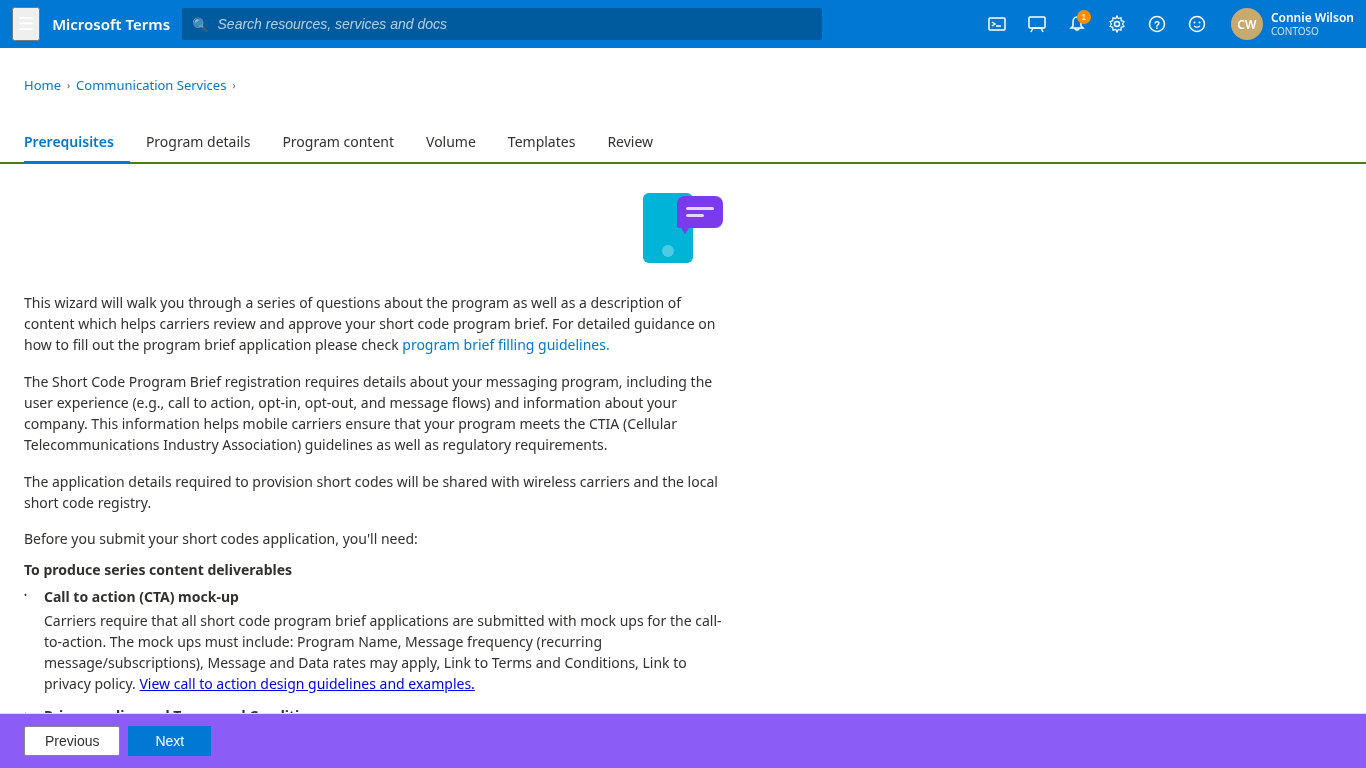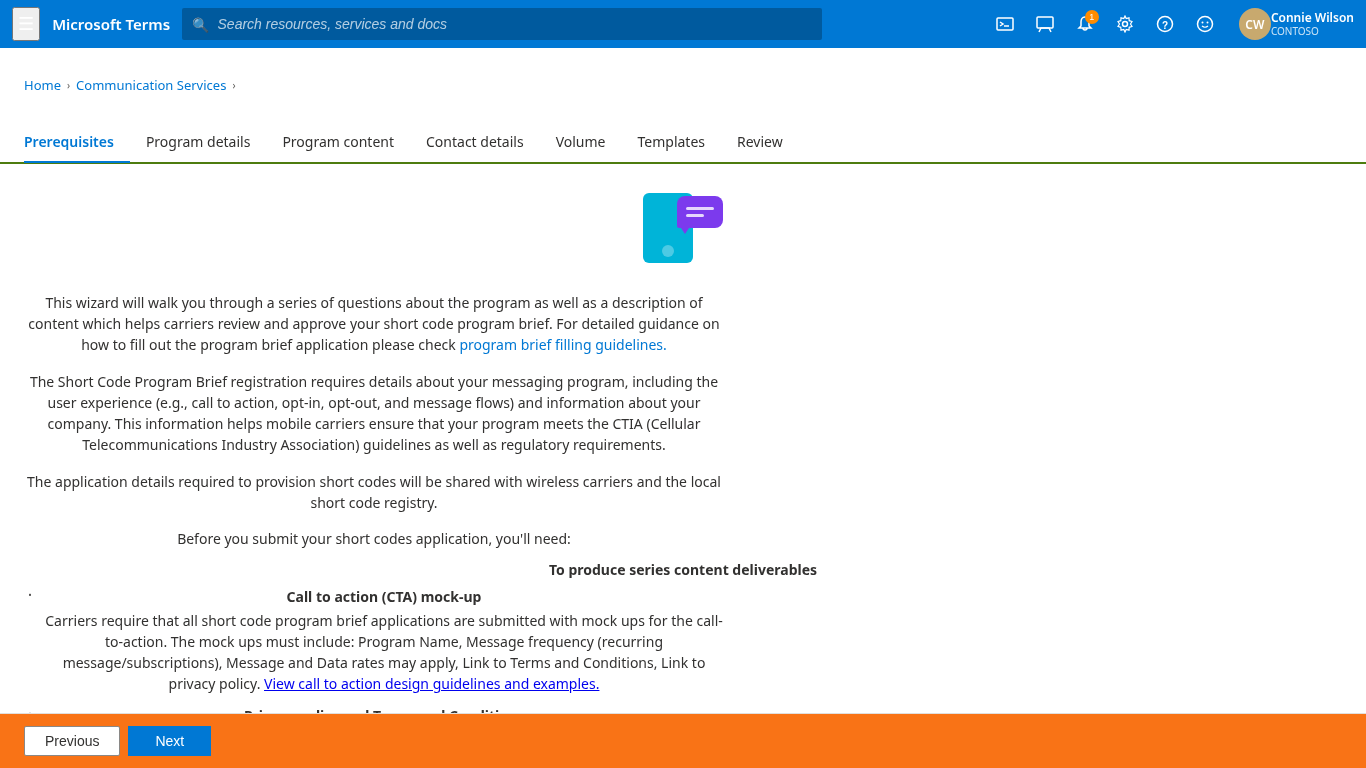--- a/index.html
+++ b/index.html
@@ -15,21 +15,21 @@
       flex: 1; max-width: 640px; display: flex; align-items: center; background: #005a9e; border-radius: 2px; padding: 0 10px; height: 32px; gap: 8px;
     }
     .nav-search input {
       background: transparent; border: none; outline: none; color: white; font-size: 14px; width: 100%; font-style: italic;
     }
     .nav-search input::placeholder { color: rgba(255,255,255,0.7); }
     .nav-search-icon { color: rgba(255,255,255,0.7); font-size: 14px; }
     .nav-icons { display: flex; align-items: center; gap: 4px; margin-left: auto; }
     .nav-icon-btn { color: white; background: none; border: none; cursor: pointer; width: 36px; height: 36px; display: flex; align-items: center; justify-content: center; font-size: 16px; position: relative; border-radius: 2px; }
     .nav-badge { position: absolute; top: 4px; right: 4px; background: #ff8c00; color: white; font-size: 9px; border-radius: 50%; width: 14px; height: 14px; display: flex; align-items: center; justify-content: center; }
-    .nav-user { display: flex; align-items: center; gap: 0; color: white; cursor: pointer; margin-left: 4px; }
+    .nav-user { display: flex; align-items: center; gap: 8px; color: white; cursor: pointer; margin-left: 4px; }
     .nav-avatar { width: 32px; height: 32px; border-radius: 50%; background: #c8a96e; display: flex; align-items: center; justify-content: center; font-size: 12px; font-weight: 600; color: white; overflow: hidden; }
     .nav-user-info { display: flex; flex-direction: column; line-height: 1.2; }
     .nav-user-name { font-size: 12px; font-weight: 600; }
     .nav-user-org { font-size: 10px; opacity: 0.8; }
 
     
     .main-container { margin-top: 48px; background: white; min-height: calc(768px - 48px); display: flex; flex-direction: column; }
 
     
     .breadcrumb { display: flex; align-items: center; gap: 6px; padding: 28px 24px; font-size: 13px; }
@@ -39,21 +39,21 @@
     
     .page-title { font-size: 22px; font-weight: 600; padding: 0 24px 16px; color: #323130; }
 
     
     .tabs { display: flex; border-bottom: 2px solid #4d7c0f; padding: 0 24px; gap: 0; }
     .tab-item { padding: 10px 16px; font-size: 14px; cursor: pointer; color: #323130; border-bottom: 2px solid transparent; margin-bottom: -1px; white-space: nowrap; }
     .tab-item:first-child { padding-left: 0; }
     .tab-item.active { color: #0078d4; border-bottom-color: #0078d4; font-weight: 600; }
 
     
-    .content-area { padding: 24px; flex: 1; overflow-y: auto; max-height: calc(768px - 48px - 100px - 60px); text-align: center; }
+    .content-area { padding: 24px; flex: 1; overflow-y: auto; max-height: calc(768px - 48px - 100px - 60px); }
 
     
     .illustration { display: flex; justify-content: center; margin-bottom: 24px; }
     .illus-wrap { position: relative; width: 80px; height: 80px; }
     .illus-phone { width: 50px; height: 70px; background: #00b4d8; border-radius: 6px; position: absolute; left: 0; top: 5px; }
     .illus-phone::before { content: ''; position: absolute; bottom: 6px; left: 50%; transform: translateX(-50%); width: 12px; height: 12px; border-radius: 50%; background: rgba(255,255,255,0.3); }
     .illus-bubble { width: 46px; height: 32px; background: #7c3aed; border-radius: 8px 8px 8px 2px; position: absolute; right: 0; top: 8px; display: flex; align-items: center; justify-content: center; }
     .illus-bubble::after { content: ''; position: absolute; bottom: -6px; left: 4px; border-width: 6px 4px 0; border-style: solid; border-color: #7c3aed transparent transparent; }
     .illus-lines { display: flex; flex-direction: column; gap: 4px; padding: 6px 8px; }
     .illus-line { height: 3px; background: rgba(255,255,255,0.8); border-radius: 2px; }
@@ -66,21 +66,21 @@
     .section-heading { font-weight: 400; font-size: 14px; margin-bottom: 12px; max-width: 700px; }
     .sub-heading { font-weight: 700; font-size: 14px; margin-bottom: 8px; }
     .bullet-list { padding-left: 0; list-style: none; max-width: 700px; }
     .bullet-item { display: flex; gap: 8px; margin-bottom: 12px; }
     .bullet-dot { margin-top: 2px; font-size: 8px; min-width: 12px; }
     .bullet-content { flex: 1; }
     .bullet-title { font-weight: 700; margin-bottom: 4px; }
     .bullet-text { font-size: 14px; line-height: 1.5; color: #323130; }
 
     
-    .footer { border-top: 1px solid #e1dfdd; padding: 12px 24px; display: flex; gap: 8px; background: #f97316; position: fixed; bottom: 0; left: 0; right: 0; }
+    .footer { border-top: 1px solid #e1dfdd; padding: 12px 24px; display: flex; gap: 8px; background: #8b5cf6; position: fixed; bottom: 0; left: 0; right: 0; }
     .btn-prev { background: white; border: 1px solid #8a8886; color: #323130; padding: 6px 20px; font-size: 14px; cursor: pointer; border-radius: 2px; }
     .btn-next { background: #0078d4; border: 1px solid #0078d4; color: white; padding: 6px 26px; font-size: 14px; cursor: pointer; border-radius: 0; }
 
     
     .content-area::-webkit-scrollbar { width: 6px; }
     .content-area::-webkit-scrollbar-track { background: #f3f2f1; }
     .content-area::-webkit-scrollbar-thumb { background: #c8c6c4; border-radius: 3px; }
   </style>
 </head>
 <body>
@@ -150,21 +150,20 @@
     <span class="breadcrumb-sep">›</span>
     <a href="#">Communication Services</a>
     <span class="breadcrumb-sep">›</span>
   </div>
 
 
   <div class="tabs">
     <div class="tab-item active">Prerequisites</div>
     <div class="tab-item">Program details</div>
     <div class="tab-item">Program content</div>
-    <div class="tab-item">Contact details</div>
     <div class="tab-item">Volume</div>
     <div class="tab-item">Templates</div>
     <div class="tab-item">Review</div>
   </div>
 
   <div class="content-area">
 
     <div class="illustration">
       <div class="illus-wrap">
 

